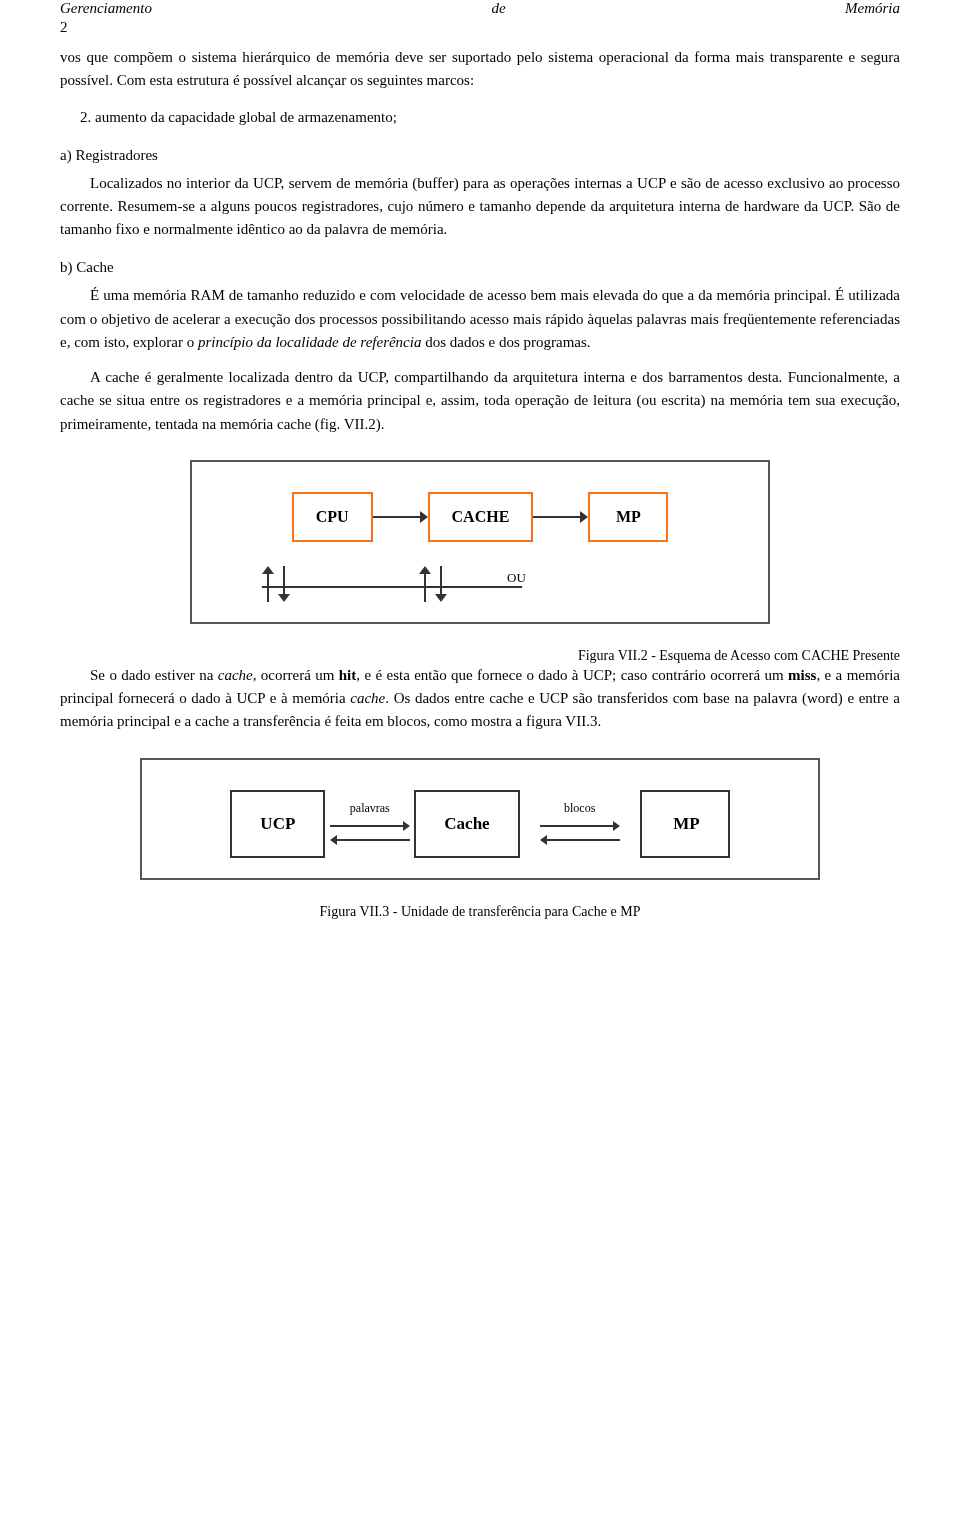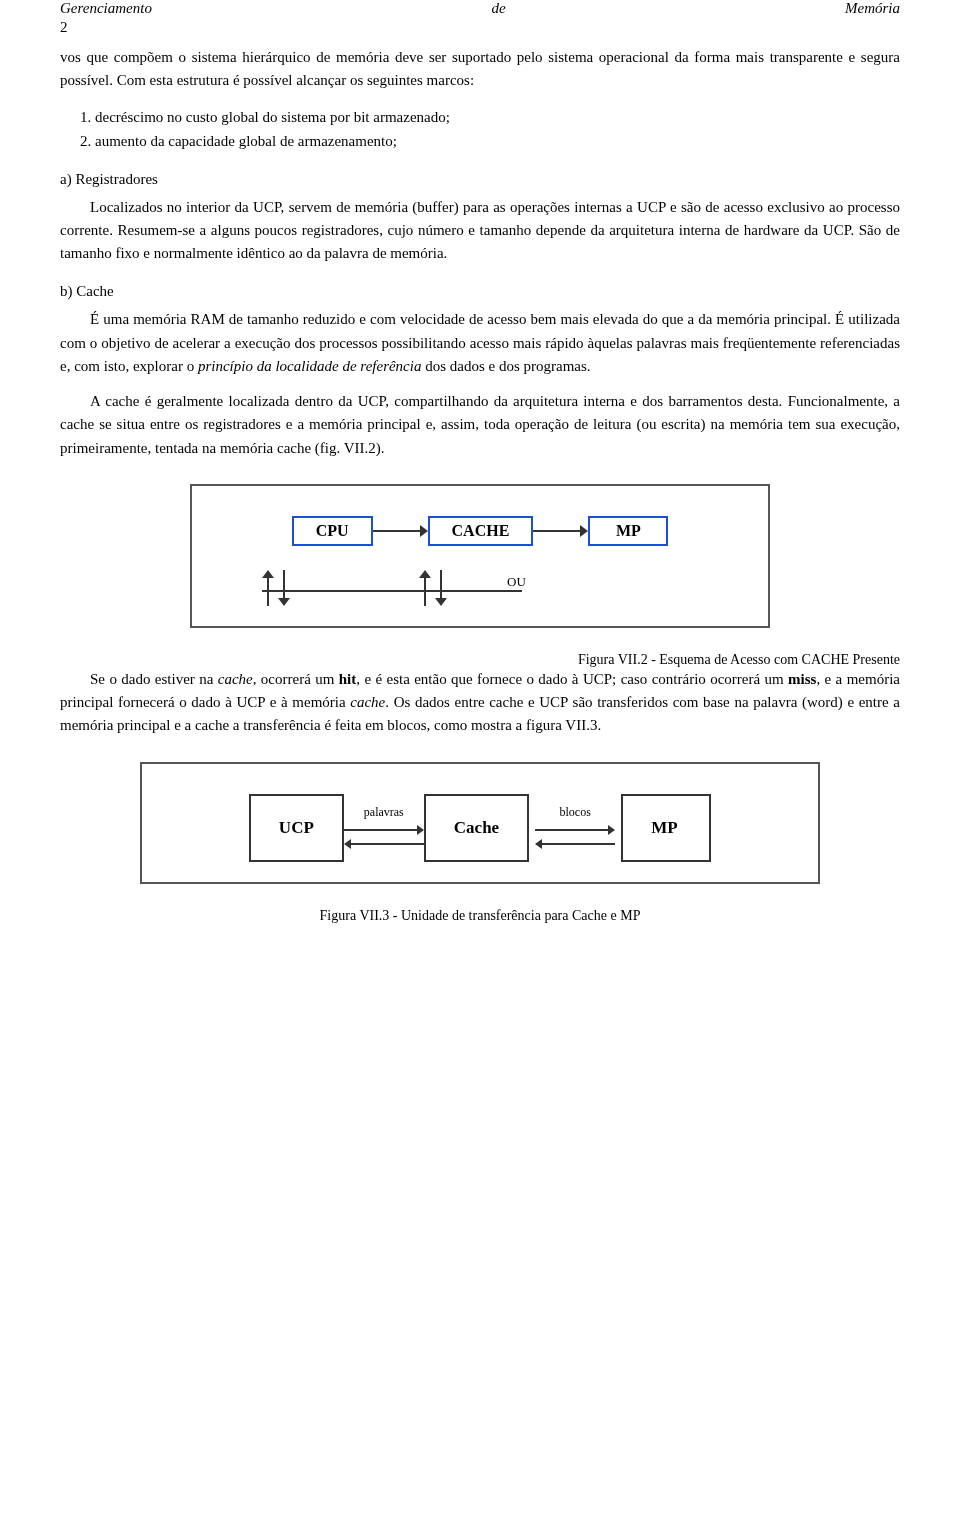--- a/index.html
+++ b/index.html
@@ -42,22 +42,22 @@
 
     .diagram-container {
       border: 2px solid #555;
       margin: 24px auto;
       padding: 30px 20px 20px 20px;
       width: 580px;
       position: relative;
     }
 
     .diagram-box {
-      border: 2px solid #1d4ed8;
-      padding: 4px 22px;
+      border: 2px solid #f97316;
+      padding: 14px 22px;
       font-weight: bold;
       font-size: 16px;
       min-width: 80px;
       text-align: center;
       background: #fff;
     }
 
     .diag1-main {
       display: flex;
       align-items: center;
@@ -115,21 +115,21 @@
       align-items: center;
       justify-content: center;
       gap: 0;
     }
 
     .diag2-box {
       border: 2px solid #333;
       padding: 22px 28px;
       font-weight: bold;
       font-size: 17px;
-      text-align: left;
+      text-align: right;
       background: #fff;
       min-width: 90px;
     }
 
     .double-arrow {
       display: flex;
       flex-direction: column;
       align-items: center;
       width: 80px;
       position: relative;
@@ -174,21 +174,20 @@
 <div class="header-line">
   <span>Gerenciamento</span>
   <span>de</span>
   <span>Memória</span>
 </div>
 <div style="font-size:15px; margin-bottom:10px;">2</div>
 
 <p class="body-text">vos que compõem o sistema hierárquico de memória deve ser suportado pelo sistema operacional da forma mais transparente e segura possível. Com esta estrutura é possível alcançar os seguintes marcos:</p>
 
 <div style="margin-left: 20px; margin-bottom: 14px; line-height: 1.6;">
-  <div>1. decréscimo no custo global do sistema por bit armazenado;</div>
   <div>2. aumento da capacidade global de armazenamento;</div>
 </div>
 
 <div class="section-heading">a) Registradores</div>
 <p class="body-text indent">Localizados no interior da UCP, servem de memória (buffer) para as operações internas a UCP e são de acesso exclusivo ao processo corrente. Resumem-se a alguns poucos registradores, cujo número e tamanho depende da arquitetura interna de hardware da UCP.  São de tamanho fixo e normalmente idêntico ao da palavra de memória.</p>
 
 <div class="section-heading">b) Cache</div>
 <p class="body-text indent">
   <span>É uma memória RAM de tamanho reduzido e com velocidade de acesso bem mais elevada do que a da memória principal. É utilizada com o objetivo de acelerar a execução dos processos possibilitando acesso mais rápido àquelas palavras mais freqüentemente referenciadas e, com isto, explorar o </span><span class="italic">princípio da localidade de referência</span><span> dos dados e dos programas.</span>
 </p>
@@ -259,39 +258,39 @@
   <span>Se o dado estiver na </span><span class="italic">cache</span><span>, ocorrerá um </span><span class="bold">hit</span><span>, e é esta então que fornece o dado à UCP; caso contrário ocorrerá um </span><span class="bold">miss</span><span>, e a memória principal fornecerá o dado à UCP e à memória </span><span class="italic">cache</span><span>. Os dados entre cache e UCP são transferidos com base na palavra (word) e entre a memória principal e a cache a transferência é feita em blocos, como mostra a figura VII.3.</span>
 </p>
 
 <div class="diag2-container">
   <div class="diag2-inner">
 
     <div class="diag2-box">
       <span>UCP</span>
     </div>
 
-    <div class="double-arrow" style="display:flex; flex-direction:column; align-items:center; width:80px;">
+    <div class="double-arrow" style="display:flex; flex-direction:column; align-items:center; width:89px;">
       <div class="da-label" style="font-size:12px; margin-bottom:3px; font-weight:normal;">palavras</div>
 
       <div class="da-row" style="margin:2px 0;">
         <div class="da-line"></div>
         <div class="ah-right"></div>
       </div>
 
       <div class="da-row" style="margin:2px 0;">
         <div class="ah-left"></div>
         <div class="da-line"></div>
       </div>
     </div>
 
     <div class="diag2-box">
       <span>Cache</span>
     </div>
 
-    <div class="double-arrow" style="display:flex; flex-direction:column; width:92px;">
+    <div class="double-arrow" style="display:flex; flex-direction:column; width:120px;">
       <div class="da-label" style="font-size:12px; margin-bottom:3px; font-weight:normal;">blocos</div>
 
       <div class="da-row" style="margin:2px 0;">
         <div class="da-line"></div>
         <div class="ah-right"></div>
       </div>
 
       <div class="da-row" style="margin:2px 0;">
         <div class="ah-left"></div>
         <div class="da-line"></div>

